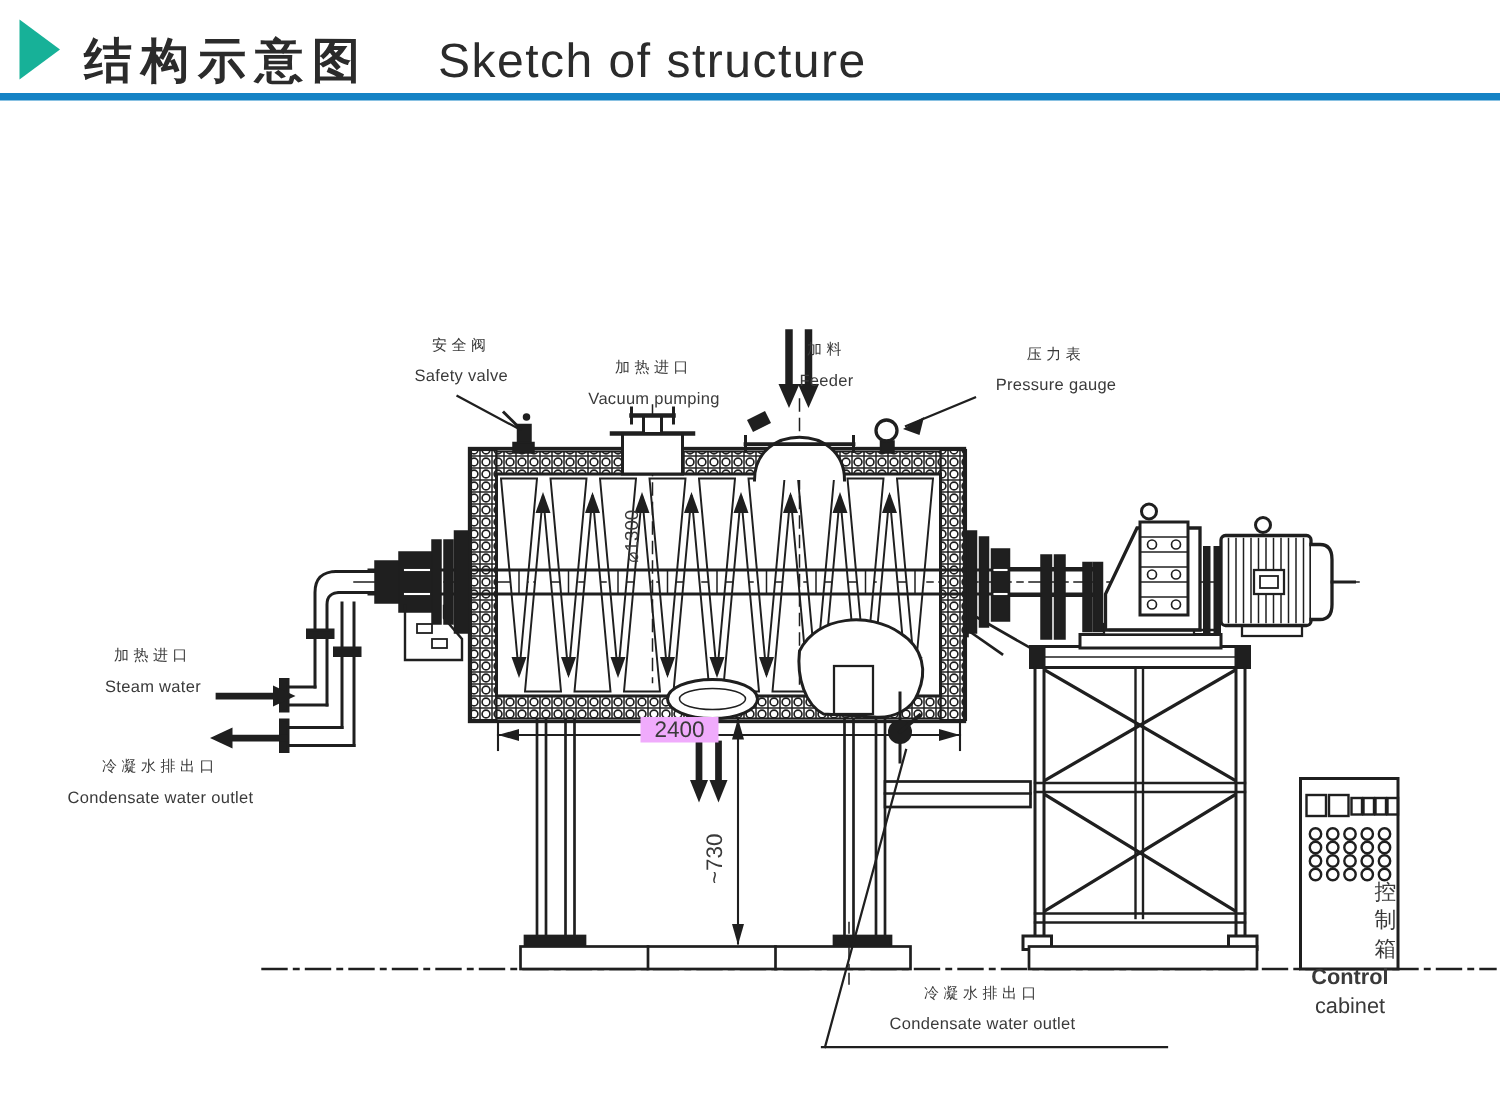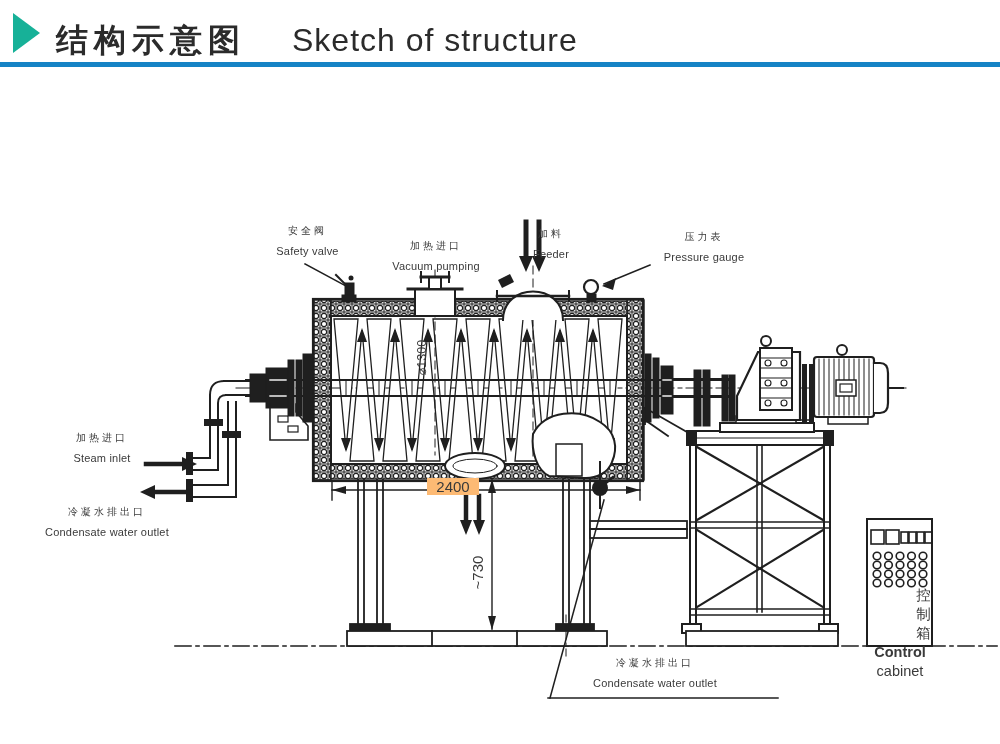--- a/index.html
+++ b/index.html
@@ -12,21 +12,21 @@
     font-size:32px;color:#2b2b2b;white-space:nowrap;}
   .hdr-title .zh-title{font-weight:700;letter-spacing:6px;}
   .hdr-title .en-title{font-weight:400;letter-spacing:1px;margin-top:16px;}
   .hdr-rule{position:absolute;left:0;top:62px;width:1000px;height:5px;background:#1583C5;}
   
   svg{position:absolute;left:0;top:0;}
   .lbl{position:absolute;text-align:center;color:#3a3a3a;line-height:20px;}
   .lbl .zh{font-size:10px;letter-spacing:3px;display:block;}
   .lbl .en{font-size:11px;letter-spacing:0.2px;display:block;}
   .dim{position:absolute;font-size:15px;color:#3a3a3a;text-align:center;}
-  .dim.bgw{background:#fdba74;padding:0 2px;}
+  .dim.bgw{background:#f0abfc;padding:0 2px;}
   .rot{transform:rotate(-90deg);transform-origin:center center;}
   .cab-lbl{position:absolute;left:868px;top:586px;width:64px;text-align:center;
     color:#3a3a3a;font-size:14.5px;line-height:19px;}
 </style>
 </head>
 <body>
 
 <div id="stage">
 
   <div class="hdr-arrow"></div>
@@ -391,21 +391,21 @@
   <div class="lbl" style="left:524px;top:224px;width:54px;">
     <span class="zh">加料</span>
     <span class="en">Feeder</span>
   </div>
   <div class="lbl" style="left:620px;top:227px;width:120px;margin-left:24px;">
     <span class="zh">压力表</span>
     <span class="en">Pressure gauge</span>
   </div>
   <div class="lbl" style="left:44px;top:428px;width:116px;">
     <span class="zh">加热进口</span>
-    <span class="en">Steam inlet</span>
+    <span class="en">Steam water</span>
   </div>
   <div class="lbl" style="left:12px;top:502px;width:190px;">
     <span class="zh">冷凝水排出口</span>
     <span class="en">Condensate water outlet</span>
   </div>
   <div class="lbl" style="left:553px;top:653px;width:204px;">
     <span class="zh">冷凝水排出口</span>
     <span class="en">Condensate water outlet</span>
   </div>
   <div class="cab-lbl">

